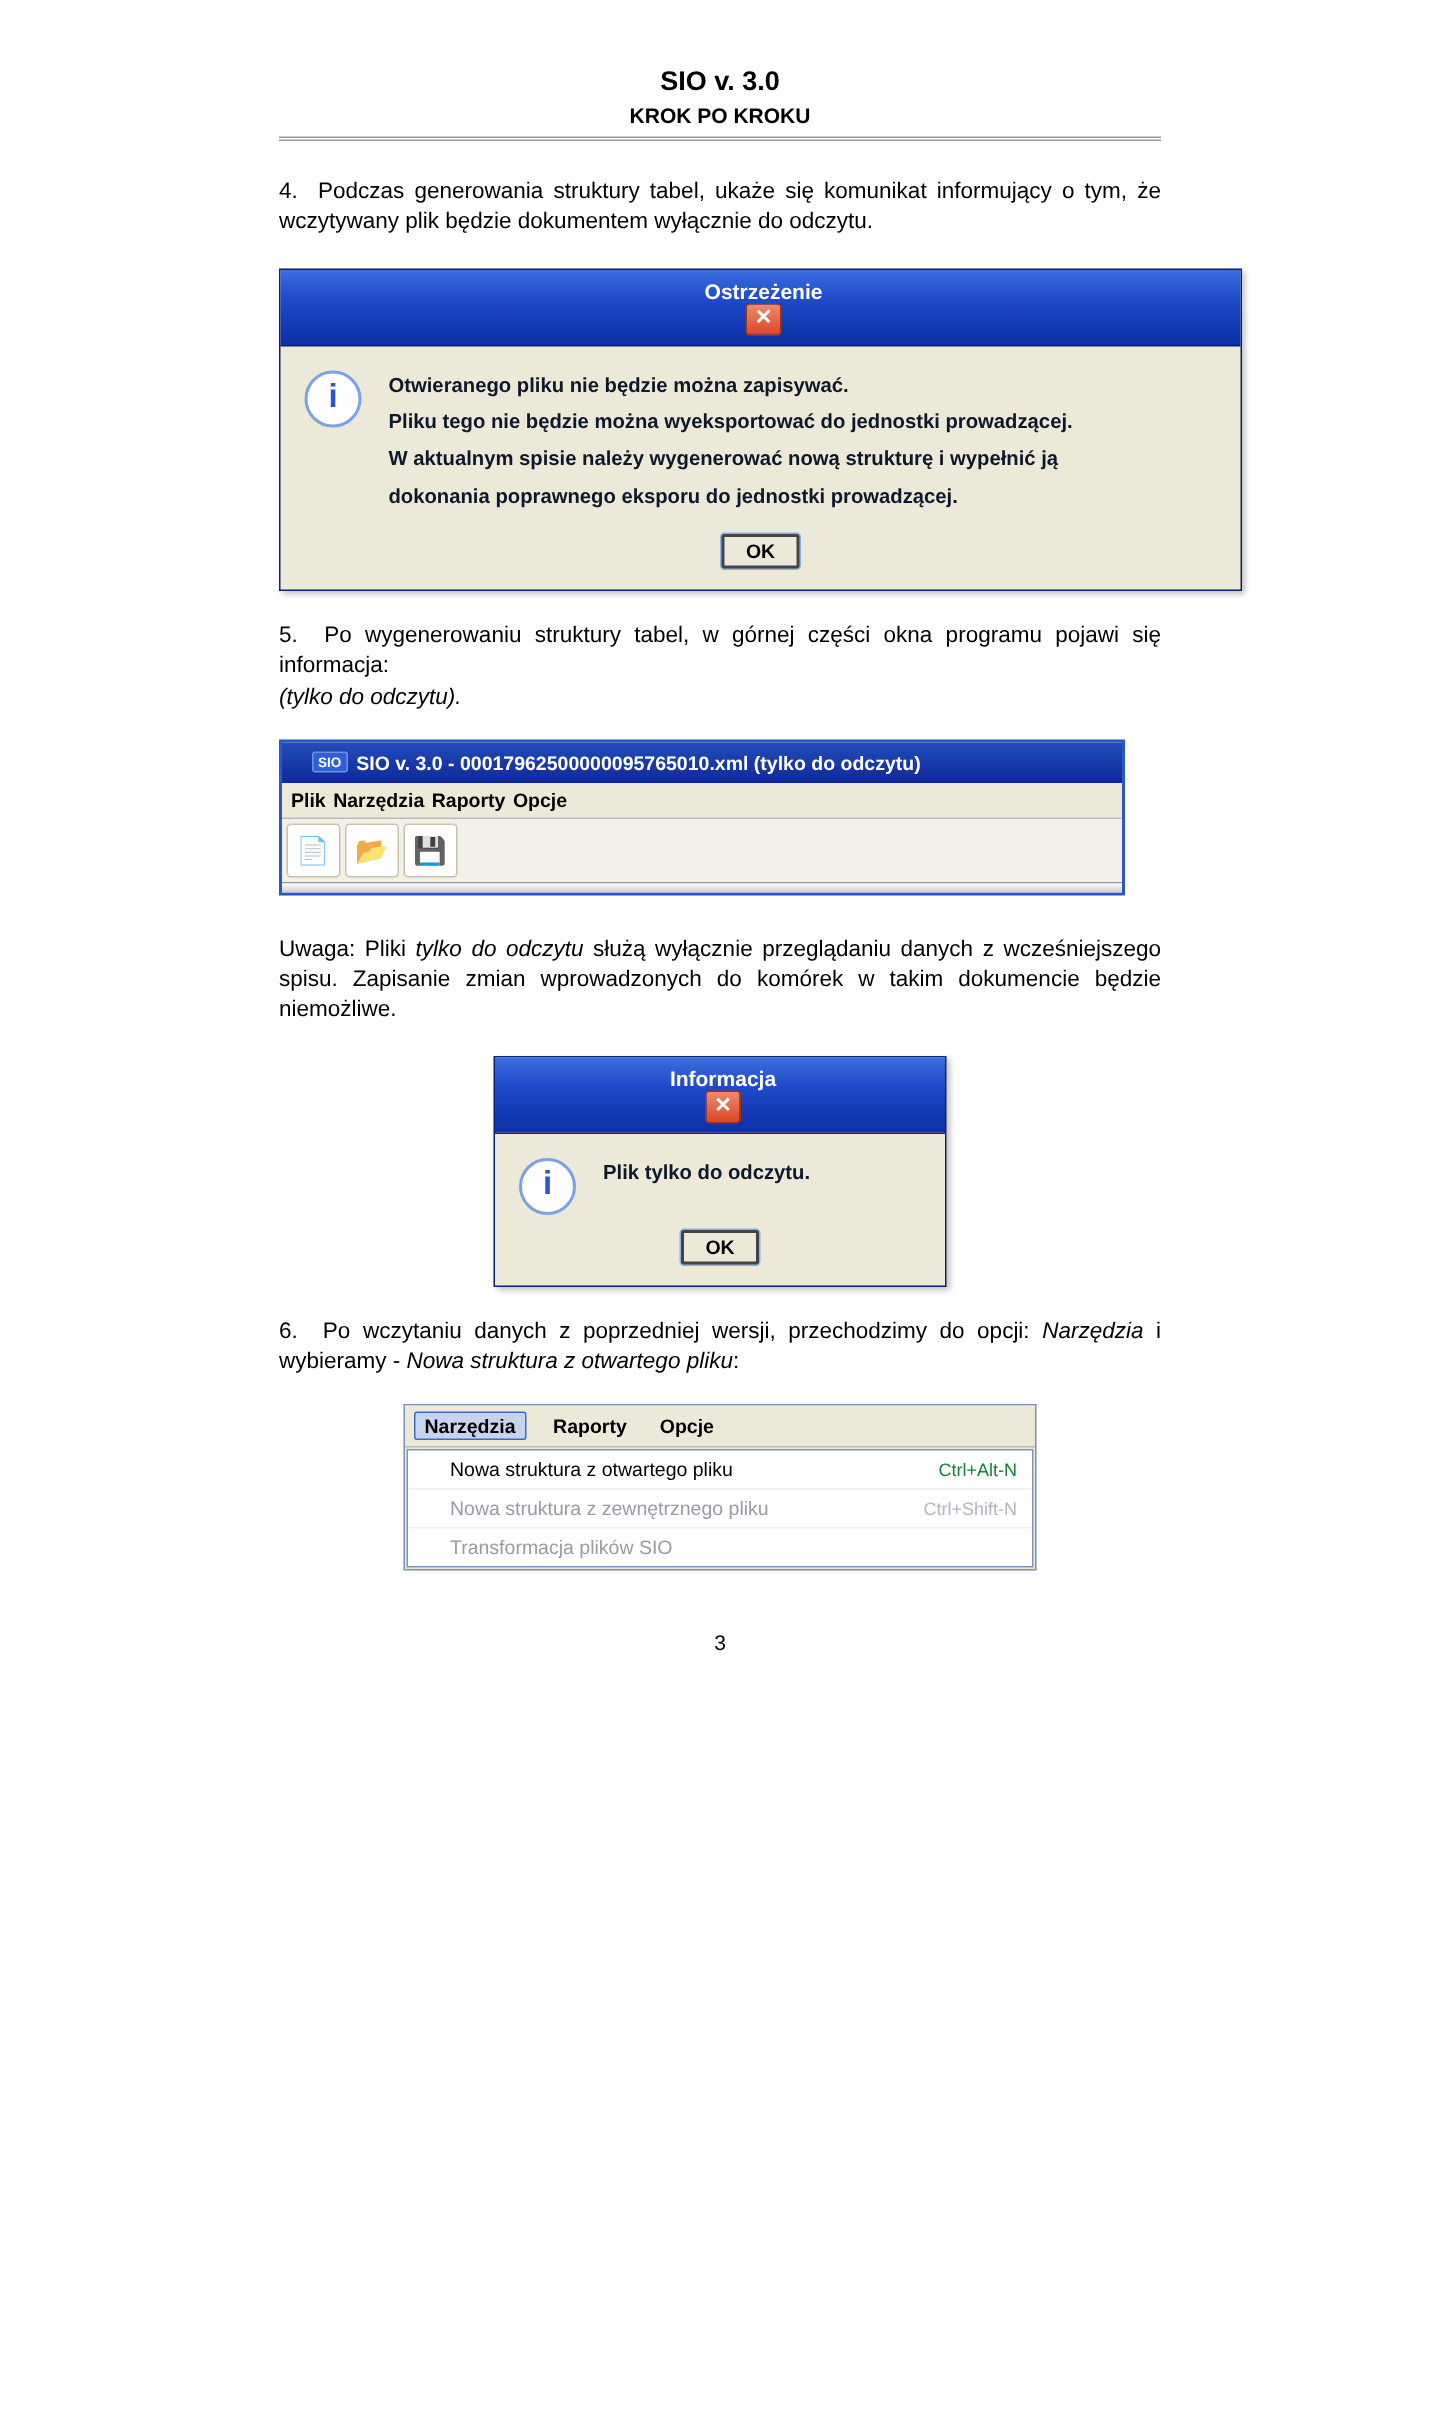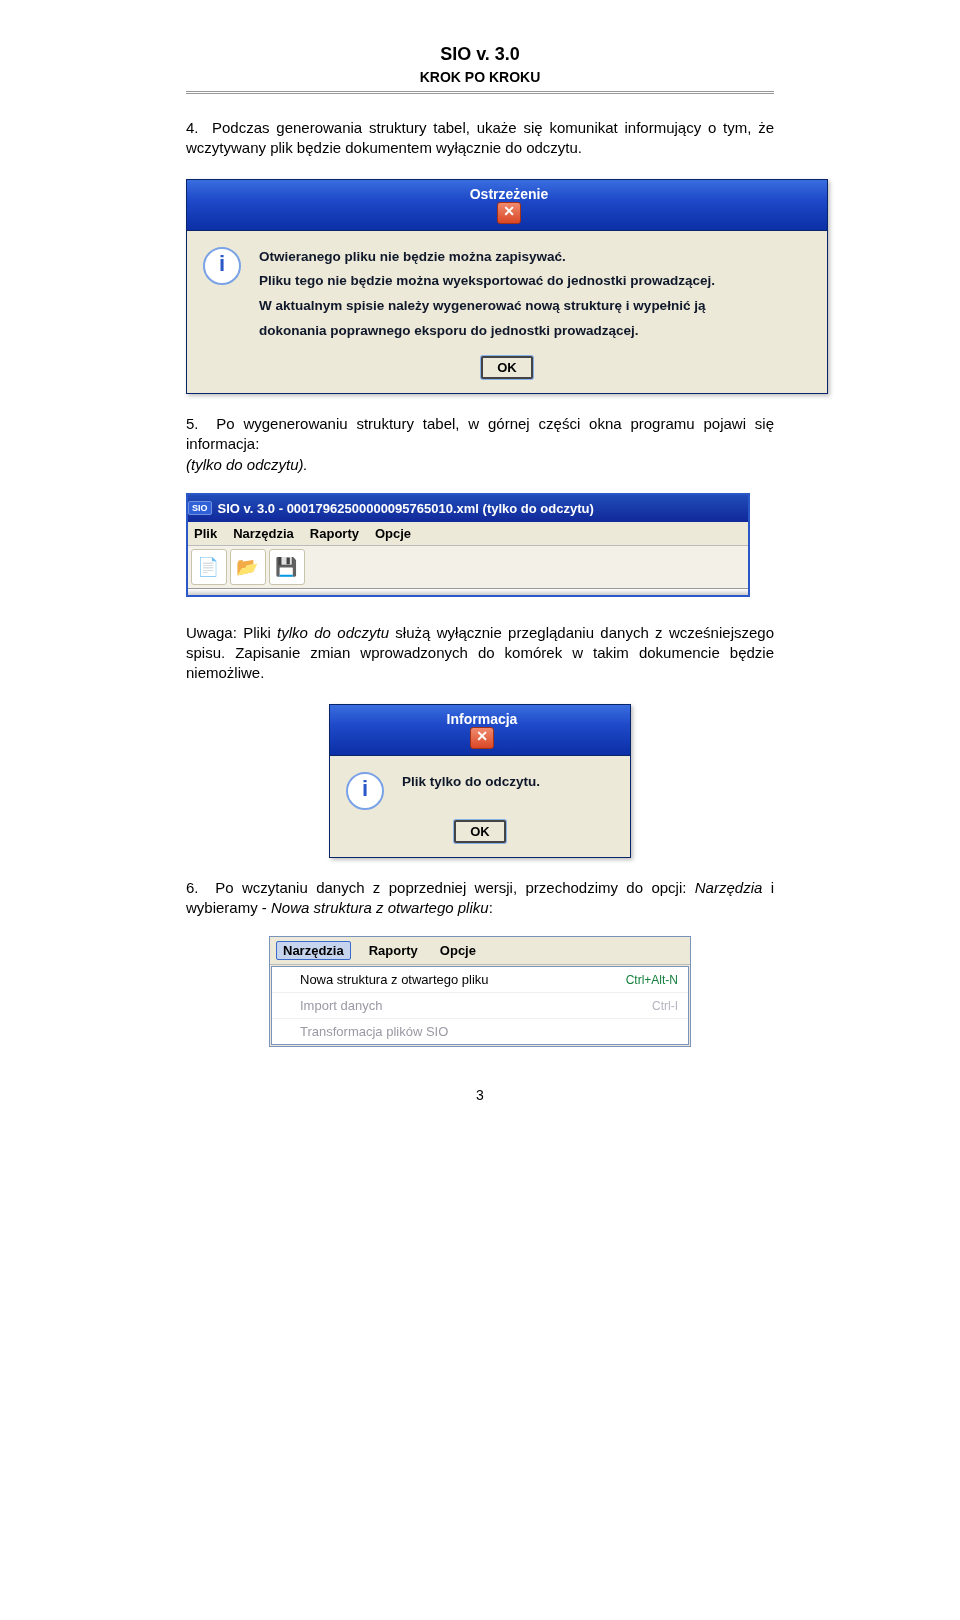--- a/index.html
+++ b/index.html
@@ -126,40 +126,40 @@
     width: 560px;
     margin: 18px 0 26px 0;
     border: 2px solid #2a58c8;
     background: #ece9d8;
   }
   .appbar-title {
     background: linear-gradient(to bottom, #214db8, #10289a);
     color: #fff;
     font-weight: bold;
     font-size: 13px;
-    padding: 6px 0;
+    padding: 6px 20px;
     display: flex;
     align-items: center;
     gap: 6px;
   }
   .sio-badge {
     background: #3060d8;
     border: 1px solid #7090e0;
     font-size: 9px;
     padding: 1px 3px;
     border-radius: 2px;
   }
   .menubar {
     background: #ece9d8;
     padding: 4px 6px;
     font-size: 13px;
     color: #000;
     font-weight: bold;
     display: flex;
-    gap: 16px;
+    gap: 5px;
     border-bottom: 1px solid #bbb;
   }
   .menubar span { cursor: pointer; }
   .toolbar {
     display: flex;
     padding: 3px;
     gap: 3px;
     border-bottom: 1px solid #999;
     background: #f3f1e7;
   }
@@ -307,22 +307,22 @@
       <span class="active">Narzędzia</span>
       <span>Raporty</span>
       <span>Opcje</span>
     </div>
     <div class="ctx-list">
       <div class="ctx-item">
         <span>Nowa struktura z otwartego pliku</span>
         <span class="shortcut">Ctrl+Alt-N</span>
       </div>
       <div class="ctx-item disabled">
-        <span>Import danych</span>
-        <span class="shortcut">Ctrl-I</span>
+        <span>Nowa struktura z zewnętrznego  pliku</span>
+        <span class="shortcut">Ctrl+Shift-N</span>
       </div>
       <div class="ctx-item disabled">
         <span>Transformacja plików SIO</span>
         <span class="shortcut"></span>
       </div>
     </div>
   </div>
 
   <div class="pagenum">3</div>
 

